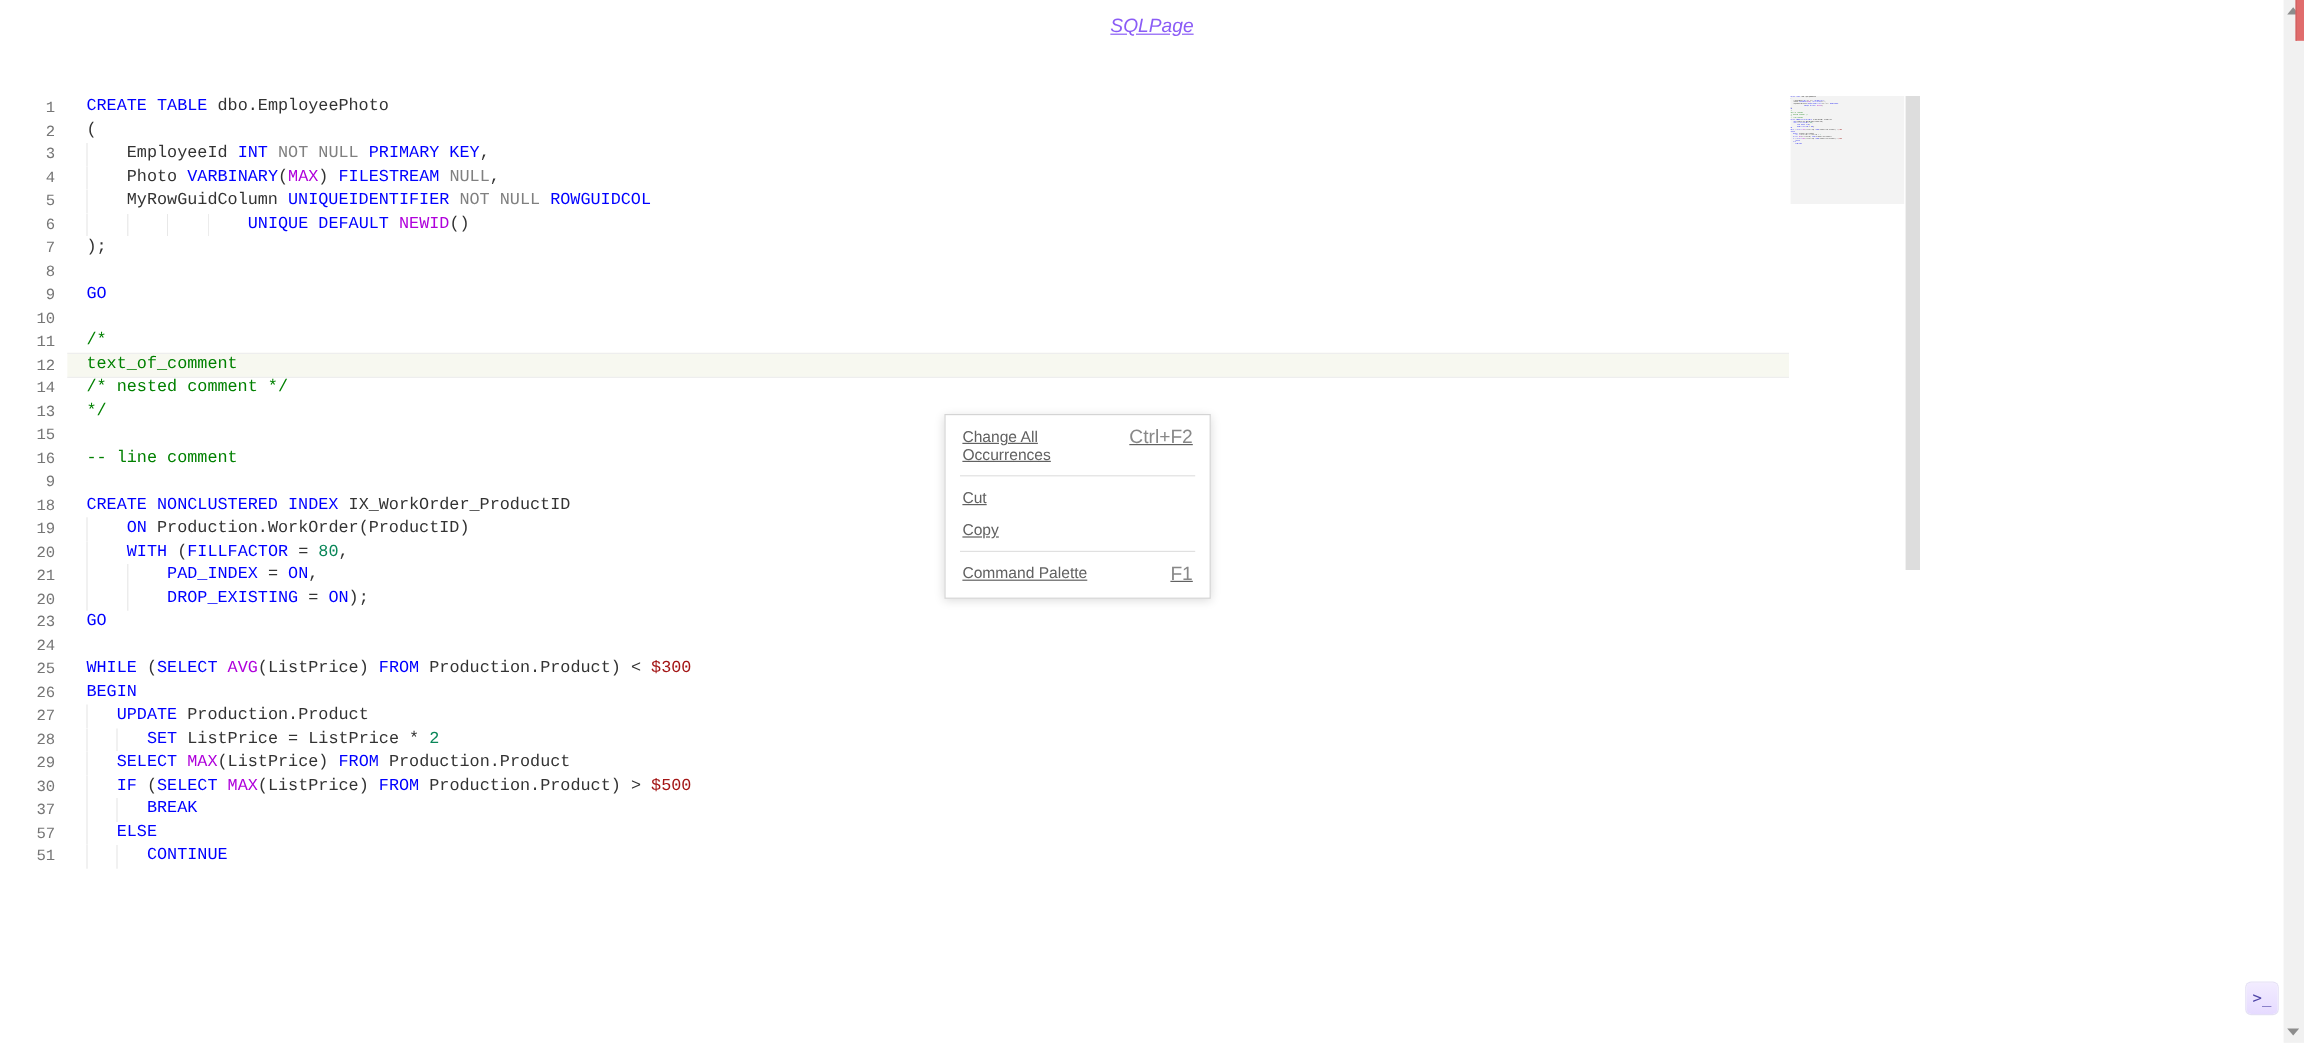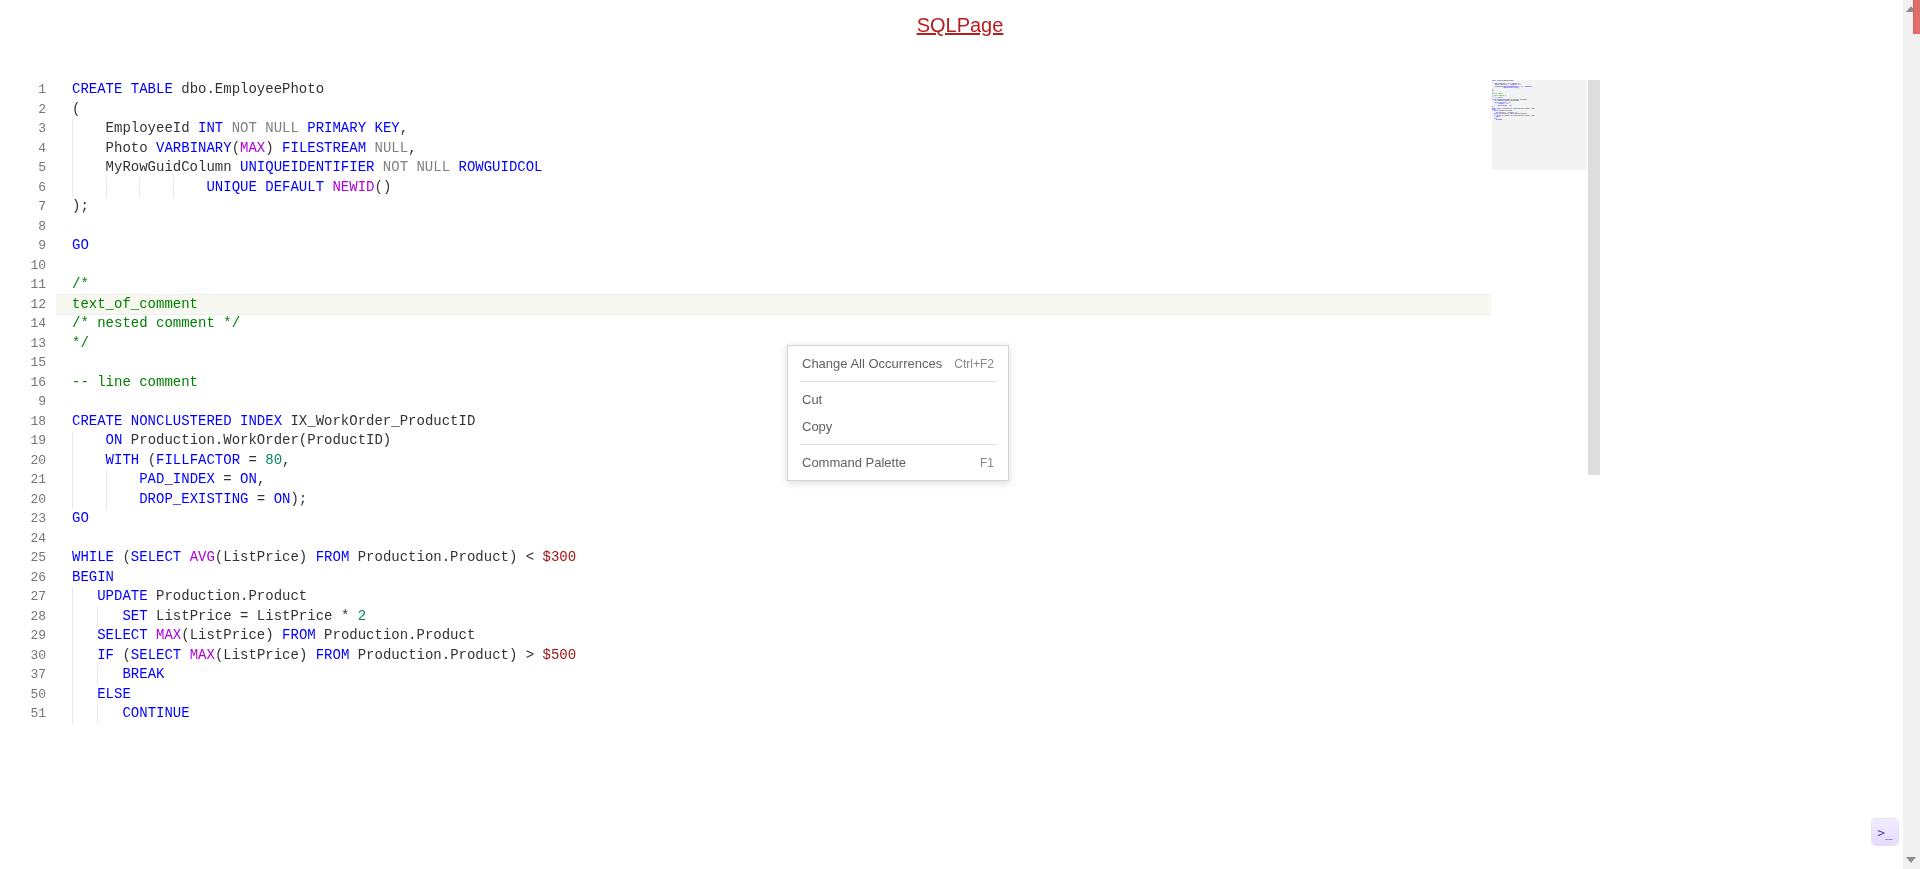--- a/index.html
+++ b/index.html
@@ -11,24 +11,25 @@
     background: #ffffff;
     overflow: hidden;
   }
   .header {
     width: 100%;
     text-align: center;
     padding: 14px 0 10px 0;
     box-sizing: border-box;
   }
   .header-link {
-    color: #b91c1c;
+    color: #8b5cf6;
     text-decoration: underline;
-    font-size: 20px;
-    cursor: pointer;
+    font-size: 16px;
+    cursor: pointer;
+    font-style: italic;
   }
   .editor-wrapper {
     position: absolute;
     top: 48px;
     left: 0;
     right: 0;
     bottom: 0;
   }
   .editor {
     position: absolute;
@@ -138,32 +139,33 @@
     border: 1px solid #d4d4d4;
     box-shadow: 0 2px 8px rgba(0,0,0,0.15);
     font-size: 13px;
     color: #616161;
     padding: 4px 0;
     z-index: 10;
   }
   .ctx-item {
     display: flex;
     justify-content: space-between;
-    align-items: center;
+    align-items: flex-start;
     padding: 6px 14px;
     cursor: pointer;
+    text-decoration: underline;
   }
   .ctx-sep {
     height: 1px;
     background: #e0e0e0;
     margin: 4px 12px;
   }
   .ctx-shortcut {
     color: #888888;
-    font-size: 12px;
+    font-size: 16px;
   }
 
   
   .right-track {
     position: absolute;
     top: 0;
     right: 0;
     width: 17px;
     height: 100%;
     background: #f1f1f1;
@@ -243,21 +245,21 @@
         <div>20</div>
         <div>23</div>
         <div>24</div>
         <div>25</div>
         <div>26</div>
         <div>27</div>
         <div>28</div>
         <div>29</div>
         <div>30</div>
         <div>37</div>
-        <div>50</div>
+        <div>57</div>
         <div>51</div>
       </div>
     <div class="code" id="code"><div class="code-line"><span class="kw">CREATE </span><span class="kw">TABLE </span><span>dbo.EmployeePhoto</span></div><div class="code-line"><span>(</span></div><div class="code-line"><span class="indent-guide">    </span><span>EmployeeId </span><span class="ty">INT </span><span class="gray">NOT NULL </span><span class="kw">PRIMARY KEY</span><span>,</span></div><div class="code-line"><span class="indent-guide">    </span><span>Photo </span><span class="ty">VARBINARY</span><span>(</span><span class="kw2">MAX</span><span>) </span><span class="kw">FILESTREAM </span><span class="gray">NULL</span><span>,</span></div><div class="code-line"><span class="indent-guide">    </span><span>MyRowGuidColumn </span><span class="ty">UNIQUEIDENTIFIER </span><span class="gray">NOT NULL </span><span class="kw">ROWGUIDCOL</span></div><div class="code-line"><span class="indent-guide">    </span><span class="indent-guide">    </span><span class="indent-guide">    </span><span class="indent-guide">    </span><span class="kw">UNIQUE </span><span class="kw">DEFAULT </span><span class="kw2">NEWID</span><span>()</span></div><div class="code-line"><span>);</span></div><div class="code-line"><span></span></div><div class="code-line"><span class="kw">GO</span></div><div class="code-line"><span></span></div><div class="code-line"><span class="cm">/*</span></div><div class="code-line current-line"><span class="cm">text_of_comment</span></div><div class="code-line"><span class="cm">/* nested comment */</span></div><div class="code-line"><span class="cm">*/</span></div><div class="code-line"><span></span></div><div class="code-line"><span class="cm">-- line comment</span></div><div class="code-line"><span></span></div><div class="code-line"><span class="kw">CREATE </span><span class="kw">NONCLUSTERED </span><span class="kw">INDEX </span><span>IX_WorkOrder_ProductID</span></div><div class="code-line"><span class="indent-guide">    </span><span class="kw">ON </span><span>Production.WorkOrder(ProductID)</span></div><div class="code-line"><span class="indent-guide">    </span><span class="kw">WITH </span><span>(</span><span class="kw">FILLFACTOR</span><span> = </span><span class="num">80</span><span>,</span></div><div class="code-line"><span class="indent-guide">    </span><span class="indent-guide">    </span><span class="kw">PAD_INDEX</span><span> = </span><span class="kw">ON</span><span>,</span></div><div class="code-line"><span class="indent-guide">    </span><span class="indent-guide">    </span><span class="kw">DROP_EXISTING</span><span> = </span><span class="kw">ON</span><span>);</span></div><div class="code-line"><span class="kw">GO</span></div><div class="code-line"><span></span></div><div class="code-line"><span class="kw">WHILE </span><span>(</span><span class="kw">SELECT </span><span class="kw2">AVG</span><span>(ListPrice) </span><span class="kw">FROM </span><span>Production.Product) &lt; </span><span class="money">$300</span></div><div class="code-line"><span class="kw">BEGIN</span></div><div class="code-line"><span class="indent-guide">   </span><span class="kw">UPDATE </span><span>Production.Product</span></div><div class="code-line"><span class="indent-guide">   </span><span class="indent-guide">   </span><span class="kw">SET </span><span>ListPrice = ListPrice * </span><span class="num">2</span></div><div class="code-line"><span class="indent-guide">   </span><span class="kw">SELECT </span><span class="kw2">MAX</span><span>(ListPrice) </span><span class="kw">FROM </span><span>Production.Product</span></div><div class="code-line"><span class="indent-guide">   </span><span class="kw">IF </span><span>(</span><span class="kw">SELECT </span><span class="kw2">MAX</span><span>(ListPrice) </span><span class="kw">FROM </span><span>Production.Product) &gt; </span><span class="money">$500</span></div><div class="code-line"><span class="indent-guide">   </span><span class="indent-guide">   </span><span class="kw">BREAK</span></div><div class="code-line"><span class="indent-guide">   </span><span class="kw">ELSE</span></div><div class="code-line"><span class="indent-guide">   </span><span class="indent-guide">   </span><span class="kw">CONTINUE</span></div></div>
   </div>
 
   <div class="minimap">
     <div class="minimap-inner" id="minimap-inner"><div><span class="kw">CREATE </span><span class="kw">TABLE </span><span>dbo.EmployeePhoto</span></div><div><span>(</span></div><div><span class="indent-guide">    </span><span>EmployeeId </span><span class="ty">INT </span><span class="gray">NOT NULL </span><span class="kw">PRIMARY KEY</span><span>,</span></div><div><span class="indent-guide">    </span><span>Photo </span><span class="ty">VARBINARY</span><span>(</span><span class="kw2">MAX</span><span>) </span><span class="kw">FILESTREAM </span><span class="gray">NULL</span><span>,</span></div><div><span class="indent-guide">    </span><span>MyRowGuidColumn </span><span class="ty">UNIQUEIDENTIFIER </span><span class="gray">NOT NULL </span><span class="kw">ROWGUIDCOL</span></div><div><span class="indent-guide">    </span><span class="indent-guide">    </span><span class="indent-guide">    </span><span class="indent-guide">    </span><span class="kw">UNIQUE </span><span class="kw">DEFAULT </span><span class="kw2">NEWID</span><span>()</span></div><div><span>);</span></div><div><span></span></div><div><span class="kw">GO</span></div><div><span></span></div><div><span class="cm">/*</span></div><div><span class="cm">text_of_comment</span></div><div><span class="cm">/* nested comment */</span></div><div><span class="cm">*/</span></div><div><span></span></div><div><span class="cm">-- line comment</span></div><div><span></span></div><div><span class="kw">CREATE </span><span class="kw">NONCLUSTERED </span><span class="kw">INDEX </span><span>IX_WorkOrder_ProductID</span></div><div><span class="indent-guide">    </span><span class="kw">ON </span><span>Production.WorkOrder(ProductID)</span></div><div><span class="indent-guide">    </span><span class="kw">WITH </span><span>(</span><span class="kw">FILLFACTOR</span><span> = </span><span class="num">80</span><span>,</span></div><div><span class="indent-guide">    </span><span class="indent-guide">    </span><span class="kw">PAD_INDEX</span><span> = </span><span class="kw">ON</span><span>,</span></div><div><span class="indent-guide">    </span><span class="indent-guide">    </span><span class="kw">DROP_EXISTING</span><span> = </span><span class="kw">ON</span><span>);</span></div><div><span class="kw">GO</span></div><div><span></span></div><div><span class="kw">WHILE </span><span>(</span><span class="kw">SELECT </span><span class="kw2">AVG</span><span>(ListPrice) </span><span class="kw">FROM </span><span>Production.Product) &lt; </span><span class="money">$300</span></div><div><span class="kw">BEGIN</span></div><div><span class="indent-guide">   </span><span class="kw">UPDATE </span><span>Production.Product</span></div><div><span class="indent-guide">   </span><span class="indent-guide">   </span><span class="kw">SET </span><span>ListPrice = ListPrice * </span><span class="num">2</span></div><div><span class="indent-guide">   </span><span class="kw">SELECT </span><span class="kw2">MAX</span><span>(ListPrice) </span><span class="kw">FROM </span><span>Production.Product</span></div><div><span class="indent-guide">   </span><span class="kw">IF </span><span>(</span><span class="kw">SELECT </span><span class="kw2">MAX</span><span>(ListPrice) </span><span class="kw">FROM </span><span>Production.Product) &gt; </span><span class="money">$500</span></div><div><span class="indent-guide">   </span><span class="indent-guide">   </span><span class="kw">BREAK</span></div><div><span class="indent-guide">   </span><span class="kw">ELSE</span></div><div><span class="indent-guide">   </span><span class="indent-guide">   </span><span class="kw">CONTINUE</span></div></div>
     <div class="minimap-viewport"></div>
   </div>
   <div class="minimap-scrollbar"></div>

